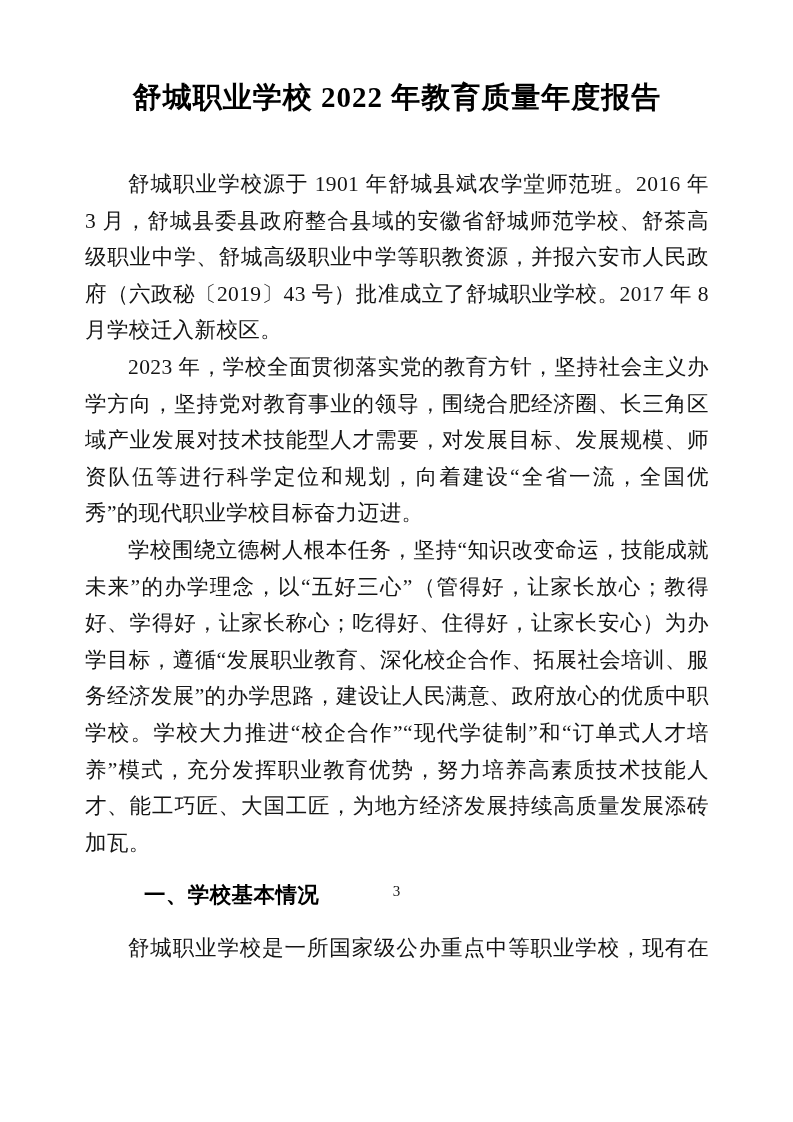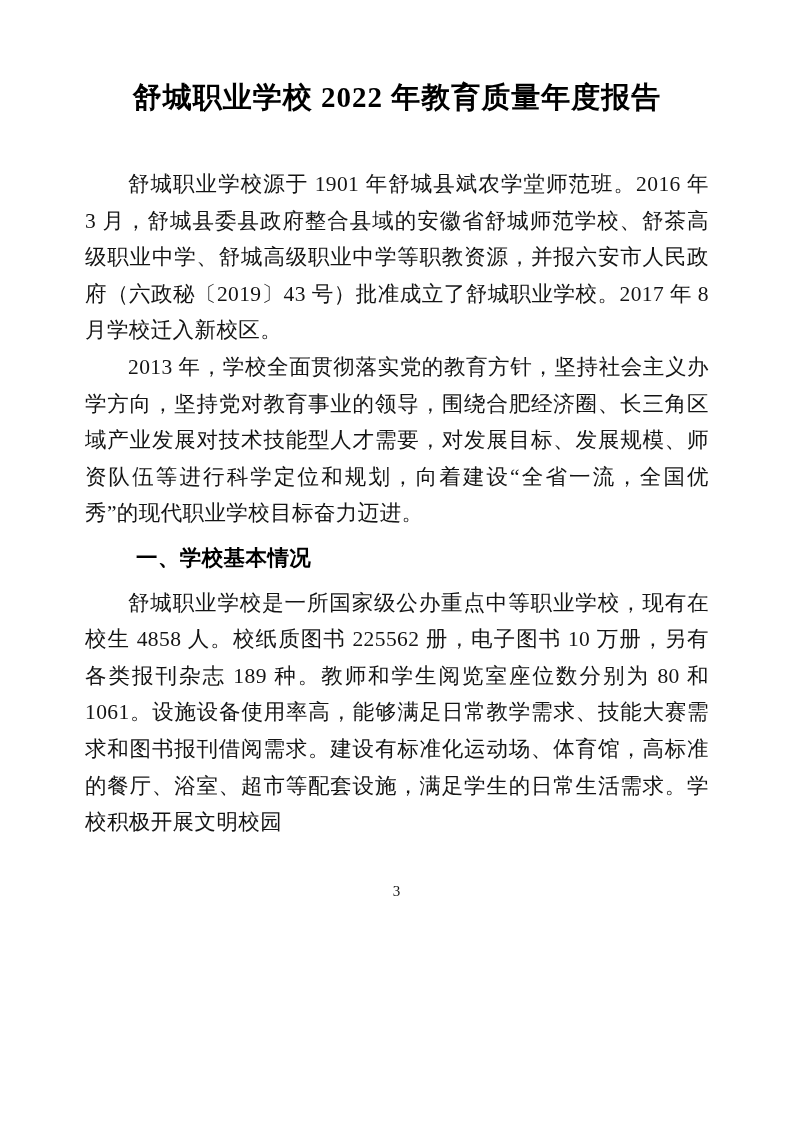--- a/index.html
+++ b/index.html
@@ -42,21 +42,21 @@
     text-justify: inter-character;
     text-align-last: left;
     text-indent: 2em;
     letter-spacing: 0.4px;
     color: #141414;
   }
   .first-para {
     margin-top: 48px;
   }
   .section-heading {
-    margin: 8px;
+    margin: 16px;
     font-size: 21.5px;
     line-height: 36.6px;
     font-weight: bold;
     font-family: "Liberation Sans", "DejaVu Sans", sans-serif;
     text-indent: 2em;
     letter-spacing: 0.4px;
     color: #000000;
   }
   .page-number {
     position: absolute;
@@ -71,22 +71,23 @@
 </style>
 </head>
 <body>
 
 <div class="page">
   <div class="content">
     <h1 class="doc-title">舒城职业学校 2022 年教育质量年度报告</h1>
 
     <p class="body-para first-para">舒城职业学校源于 1901 年舒城县斌农学堂师范班。2016 年 3 月，舒城县委县政府整合县域的安徽省舒城师范学校、舒茶高级职业中学、舒城高级职业中学等职教资源，并报六安市人民政府（六政秘〔2019〕43 号）批准成立了舒城职业学校。2017 年 8 月学校迁入新校区。</p>
 
-    <p class="body-para">2013 年，学校全面贯彻落实党的教育方针，坚持社会主义办学方向，坚持党对教育事业的领导，围绕合肥经济圈、长三角区域产业发展对技术技能型人才需要，对发展目标、发展规模、师资队伍等进行科学定位和规划，向着建设“全省一流，全国优秀”的现代职业学校目标奋力迈进。</p>
+    <p class="body-para">2023 年，学校全面贯彻落实党的教育方针，坚持社会主义办学方向，坚持党对教育事业的领导，围绕合肥经济圈、长三角区域产业发展对技术技能型人才需要，对发展目标、发展规模、师资队伍等进行科学定位和规划，向着建设“全省一流，全国优秀”的现代职业学校目标奋力迈进。</p>
 
+    <p class="body-para">学校围绕立德树人根本任务，坚持“知识改变命运，技能成就未来”的办学理念，以“五好三心”（管得好，让家长放心；教得好、学得好，让家长称心；吃得好、住得好，让家长安心）为办学目标，遵循“发展职业教育、深化校企合作、拓展社会培训、服务经济发展”的办学思路，建设让人民满意、政府放心的优质中职学校。学校大力推进“校企合作”“现代学徒制”和“订单式人才培养”模式，充分发挥职业教育优势，努力培养高素质技术技能人才、能工巧匠、大国工匠，为地方经济发展持续高质量发展添砖加瓦。</p>
 
     <h2 class="section-heading">一、学校基本情况</h2>
 
     <p class="body-para">舒城职业学校是一所国家级公办重点中等职业学校，现有在校生 4858 人。校纸质图书 225562 册，电子图书 10 万册，另有各类报刊杂志 189 种。教师和学生阅览室座位数分别为 80 和 1061。设施设备使用率高，能够满足日常教学需求、技能大赛需求和图书报刊借阅需求。建设有标准化运动场、体育馆，高标准的餐厅、浴室、超市等配套设施，满足学生的日常生活需求。学校积极开展文明校园</p>
   </div>
 
   <div class="page-number">3</div>
 </div>
 
 </body></html>

